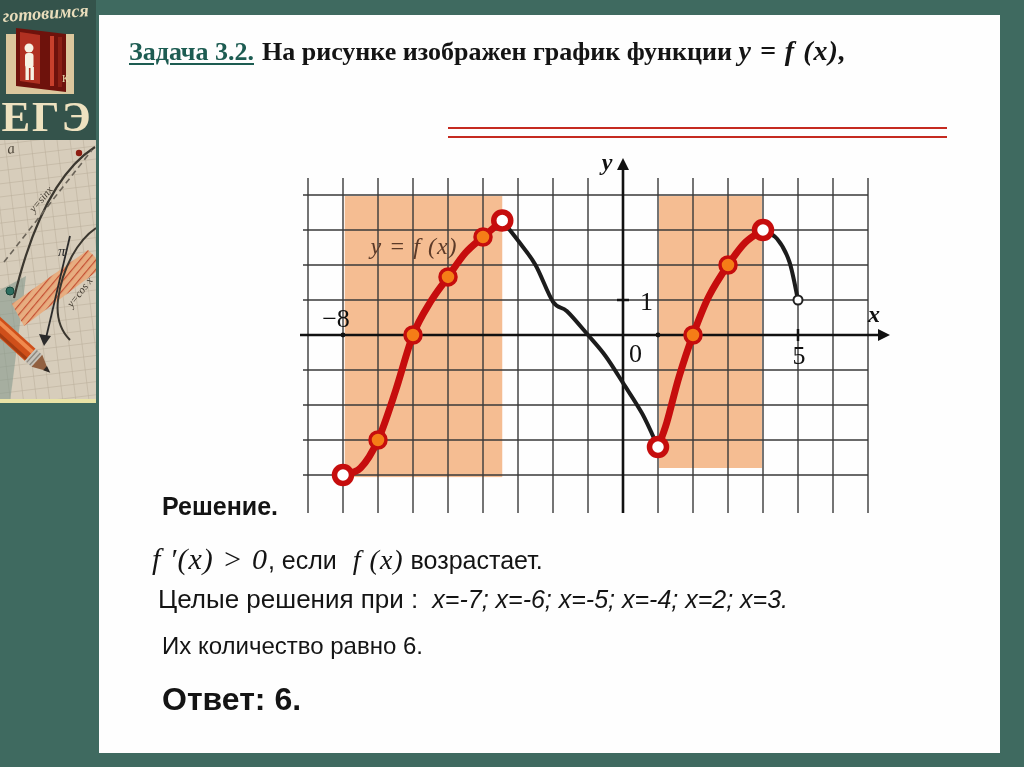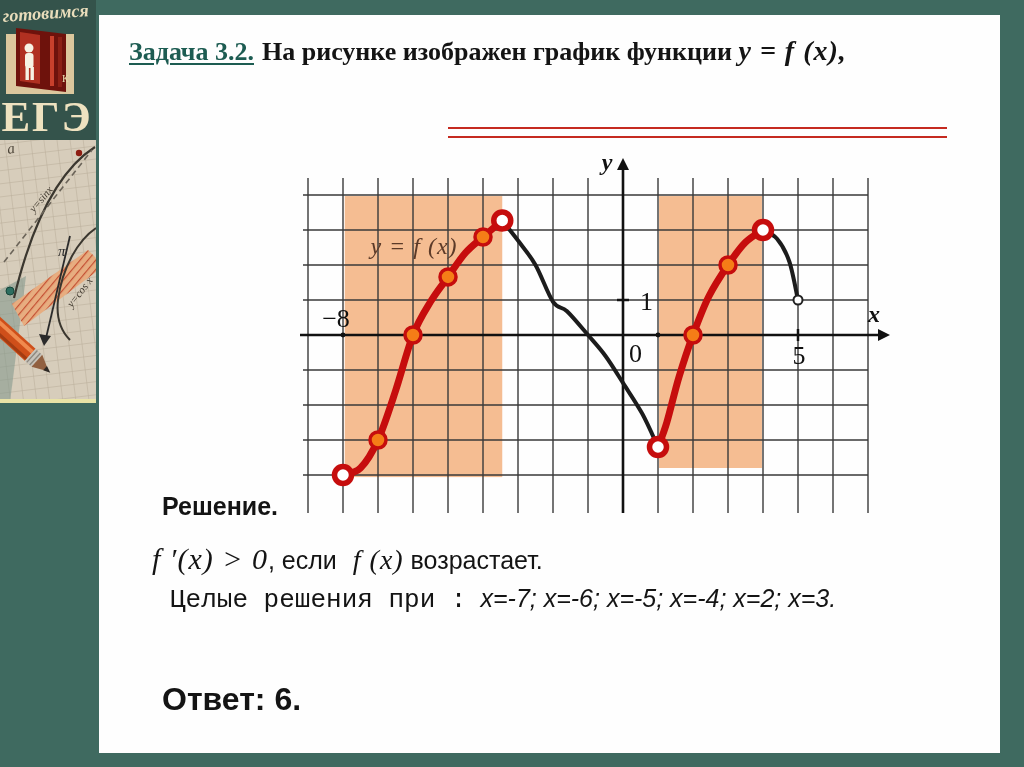--- a/index.html
+++ b/index.html
@@ -16,21 +16,21 @@
                  border-top:2.5px solid #c52a20;border-bottom:2.5px solid #c52a20;}
   
   .graph-svg{position:absolute;left:295px;top:145px;}
   
   .sol{position:absolute;color:#141414;font-family:"Liberation Sans",sans-serif;white-space:nowrap;}
   .sol-heading{left:162px;top:492px;font-size:25px;font-weight:bold;}
   .sol-line1{left:152px;top:534px;font-size:25px;margin-top:8px;}
   .m-serif{font-family:"Liberation Serif",serif;font-style:italic;font-size:30px;letter-spacing:1px;}
   .m-serif2{font-family:"Liberation Serif",serif;font-style:italic;font-size:28px;letter-spacing:1px;margin-left:16px;}
   .sol-line2{left:158px;top:584px;font-size:25px;}
-  .serif-label{font-family:Liberation Mono, monospace;font-size:26px;margin-right:14px;margin-left:12px;}
+  .serif-label{font-family:Liberation Sans, sans-serif;font-size:26px;margin-right:14px;}
   .ital-vals{font-style:italic;font-size:25px;}
   .sol-line3{left:162px;top:632px;font-size:24px;}
   .sol-answer{left:162px;top:681px;font-size:32px;font-weight:bold;}
 </style>
 </head>
 <body>
 
 <div class="slide">
 
   <div class="white-panel"></div>
@@ -135,15 +135,16 @@
       <text x="629" y="362" font-size="26" fill="#111" text-anchor="start" font-family="Liberation Serif, serif">0</text>
     </svg>
 
   <div class="sol sol-heading">Решение.</div>
   <div class="sol sol-line1">
     <span class="m-serif">f ′(x) &gt; 0</span><span>, если</span><span class="m-serif2">f (x)</span><span> возрастает.</span>
   </div>
   <div class="sol sol-line2">
     <span class="serif-label">Целые решения при :</span><span class="ital-vals">x=-7; x=-6; x=-5; x=-4; x=2; x=3.</span>
   </div>
+  <div class="sol sol-line3">Их количество равно 6.</div>
   <div class="sol sol-answer">Ответ: 6.</div>
 
 </div>
 
 </body></html>

